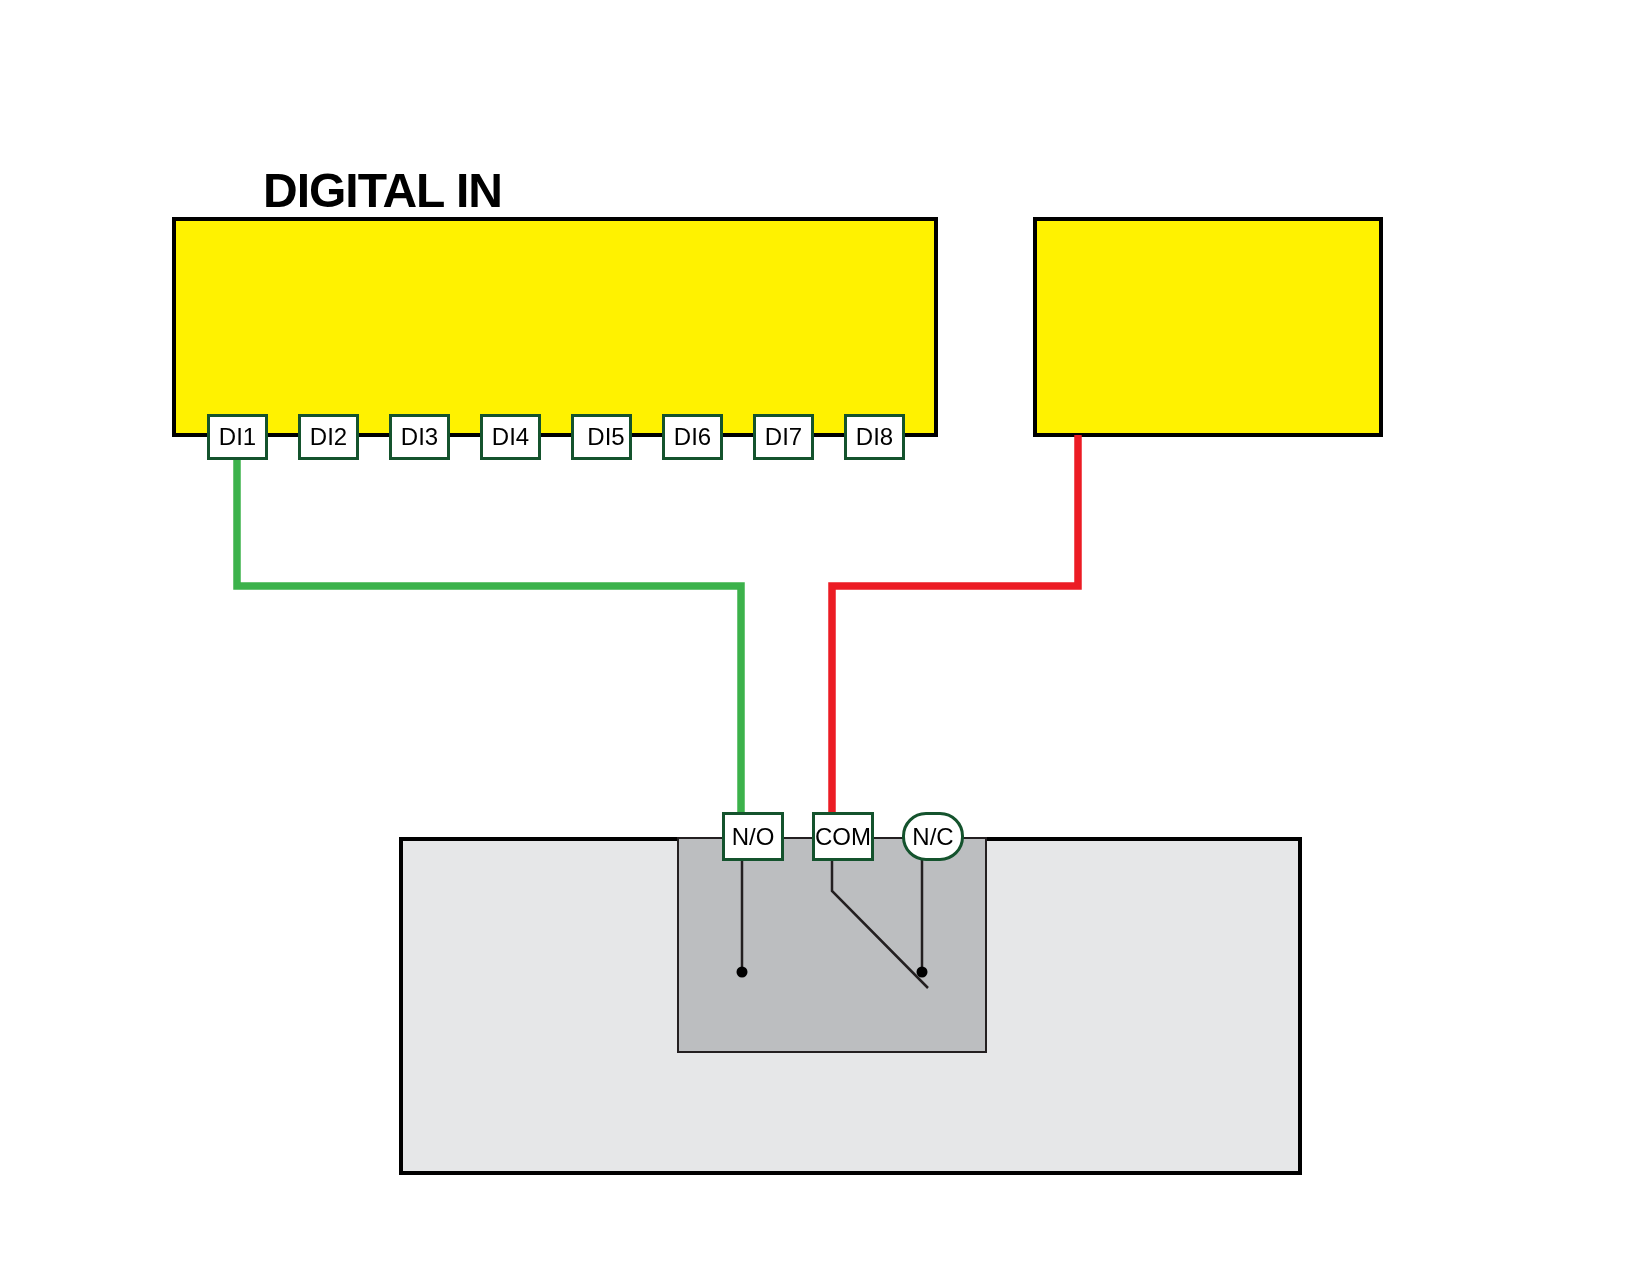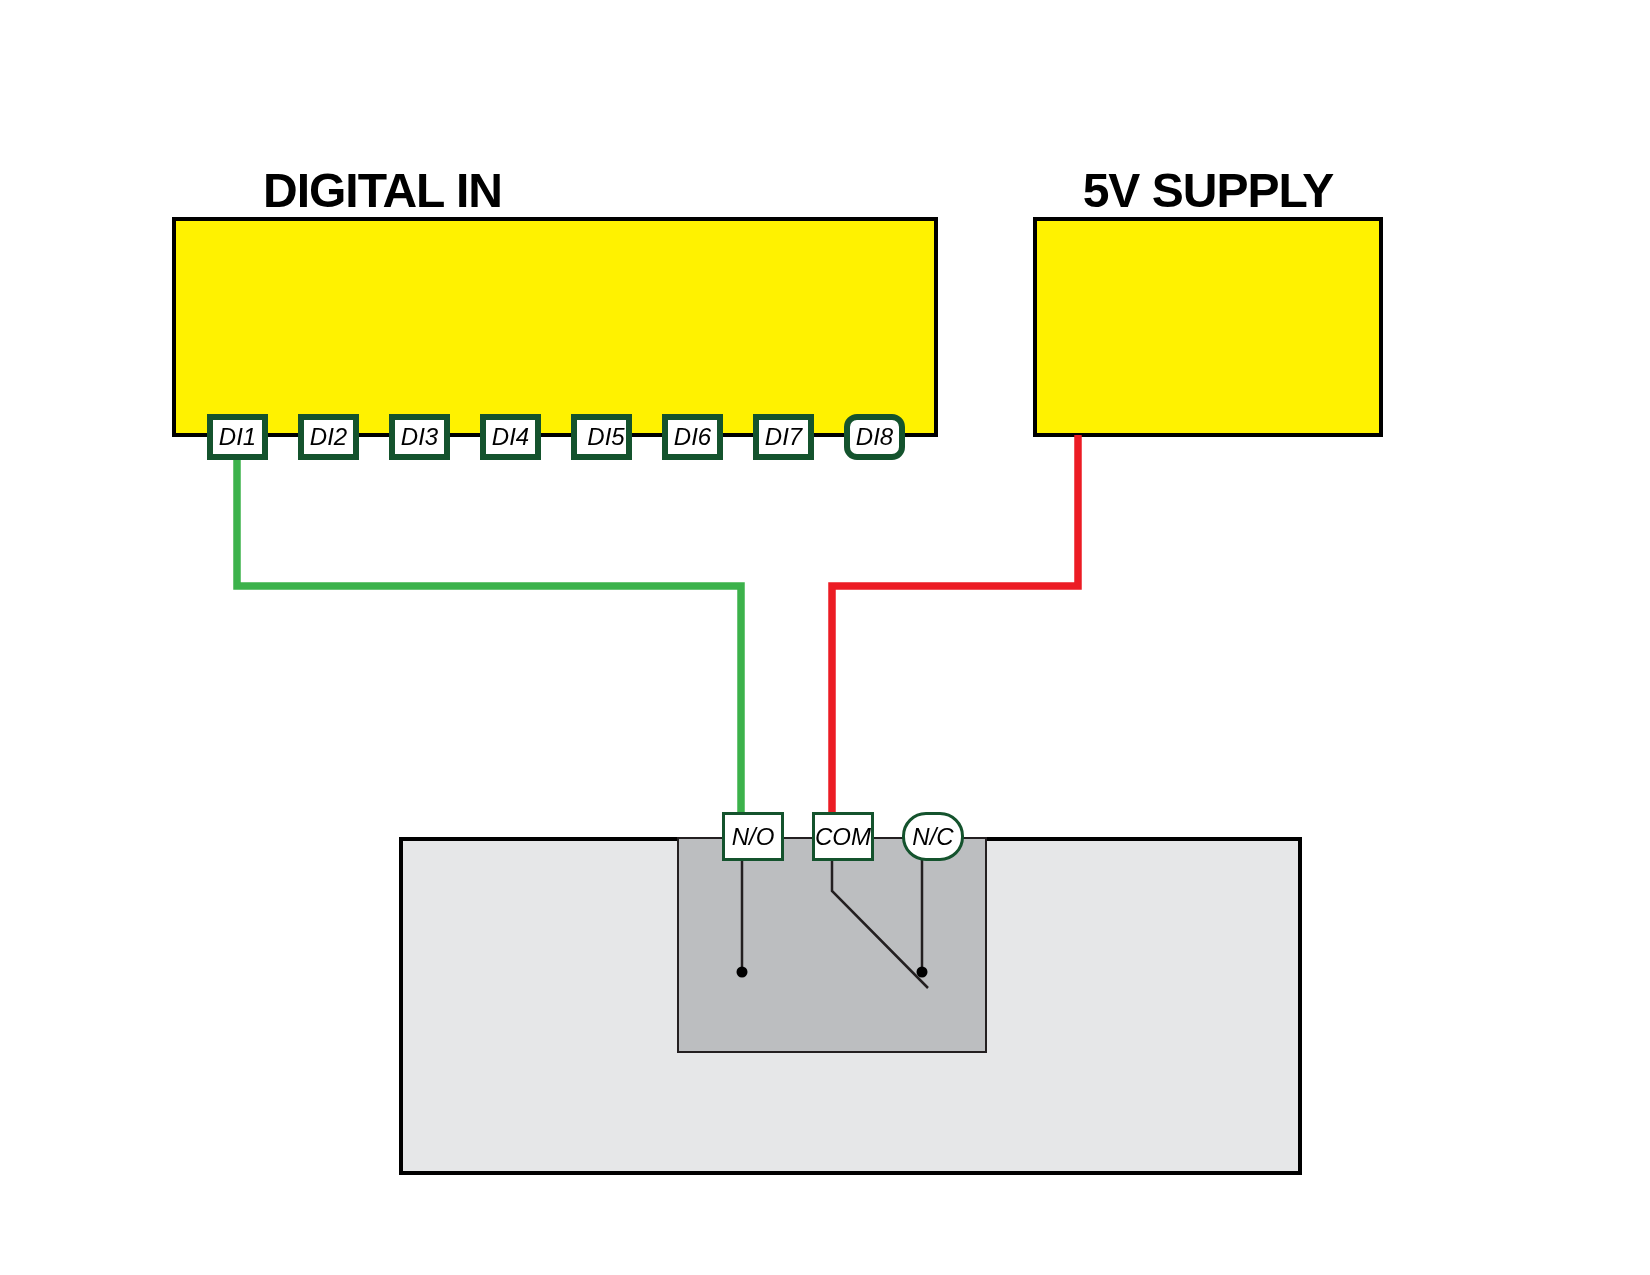--- a/index.html
+++ b/index.html
@@ -46,28 +46,27 @@
   #relay-box {
     left: 677px; top: 837px; width: 310px; height: 216px;
     background: var(--relay-gray, #BCBEC0);
     border: 2px solid #231F20;
   }
 
   .terminal {
     position: absolute;
     width: 61px; height: 46px;
     background: #ffffff;
-    border: 6px solid #14532d;
+    border: 3px solid #14532d;
     box-sizing: border-box;
     display: flex;
     align-items: center;
     justify-content: center;
     font-size: 24px;
     color: #000;
-    font-style: italic;
   }
   .relay-terminal {
     width: 62px; height: 49px;
     border-width: 3px;
     margin-left: 11px;
   }
 
   #svg-layer {
     position: absolute;
     left: 0; top: 0;
@@ -106,21 +105,20 @@
     left: 263px; top: 167px;
   }
 </style>
 </head>
 <body>
 
 <div id="canvas">
 
   <div class="block-title" id="digital-in-title">DIGITAL IN</div>
 
-  <div class="block-title" id="supply-title">5V SUPPLY</div>
 
   <div class="big-box" id="digital-in-box"></div>
 
   <div class="big-box" id="supply-box"></div>
 
   <div class="big-box" id="external-device-box"></div>
 
   <div class="big-box" id="relay-box"></div>
 
   <svg id="svg-layer" viewBox="0 0 1650 1275" xmlns="http://www.w3.org/2000/svg">
@@ -136,20 +134,20 @@
     <polyline class="wire" points="1078,435 1078,586 832,586 832,813" stroke="#EC1C24"></polyline>
   </svg>
 
   <div class="terminal" style="left:207px; top:414px;">DI1</div>
   <div class="terminal" style="left:298px; top:414px;">DI2</div>
   <div class="terminal" style="left:389px; top:414px;">DI3</div>
   <div class="terminal" style="left:480px; top:414px;">DI4</div>
   <div class="terminal" style="left:571px; top:414px;padding-left:9px;">DI5</div>
   <div class="terminal" style="left:662px; top:414px;">DI6</div>
   <div class="terminal" style="left:753px; top:414px;">DI7</div>
-  <div class="terminal" style="left:844px; top:414px;border-radius:13px;">DI8</div>
+  <div class="terminal" style="left:844px; top:414px;">DI8</div>
 
   <div class="terminal relay-terminal" style="left:711px; top:812px;">N/O</div>
   <div class="terminal relay-terminal" style="left:801px; top:812px;">COM</div>
   <div class="terminal relay-terminal" style="left:891px; top:812px;border-radius:24px;">N/C</div>
 
 
 </div>
 
 </body></html>

